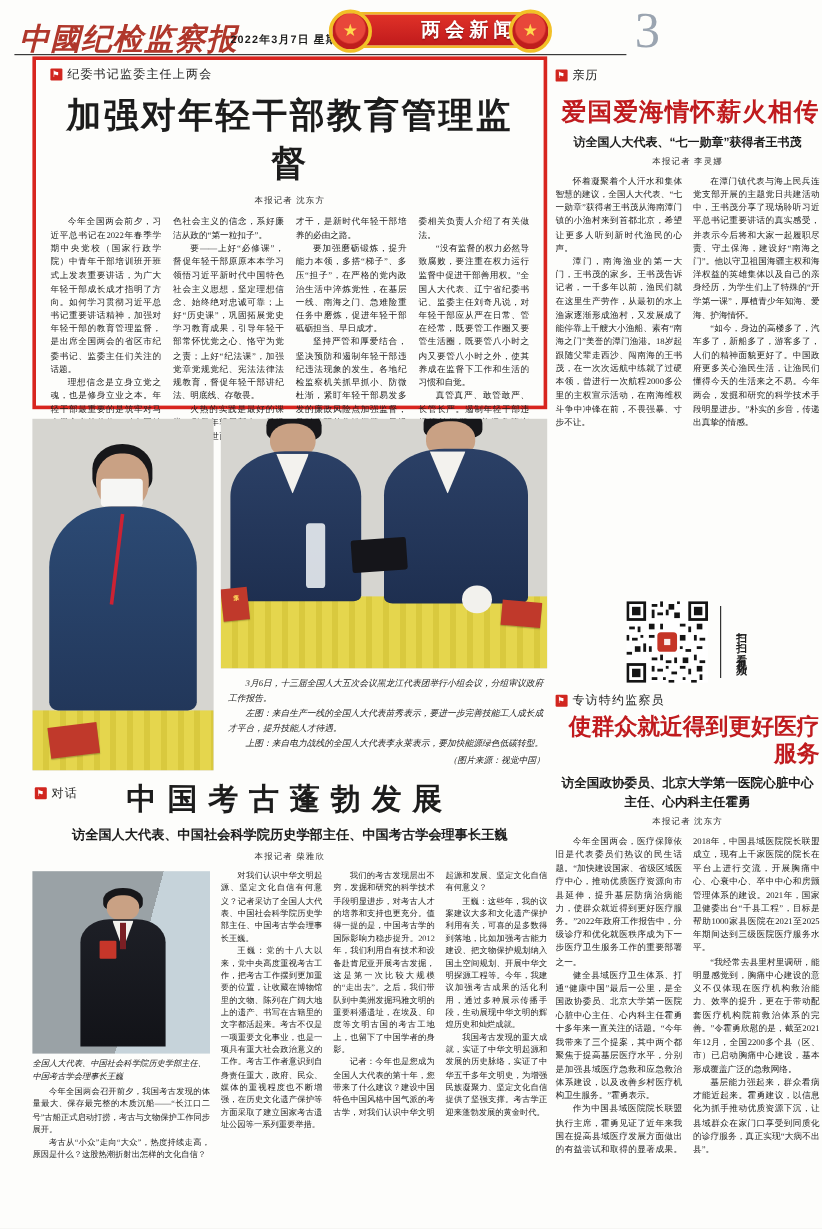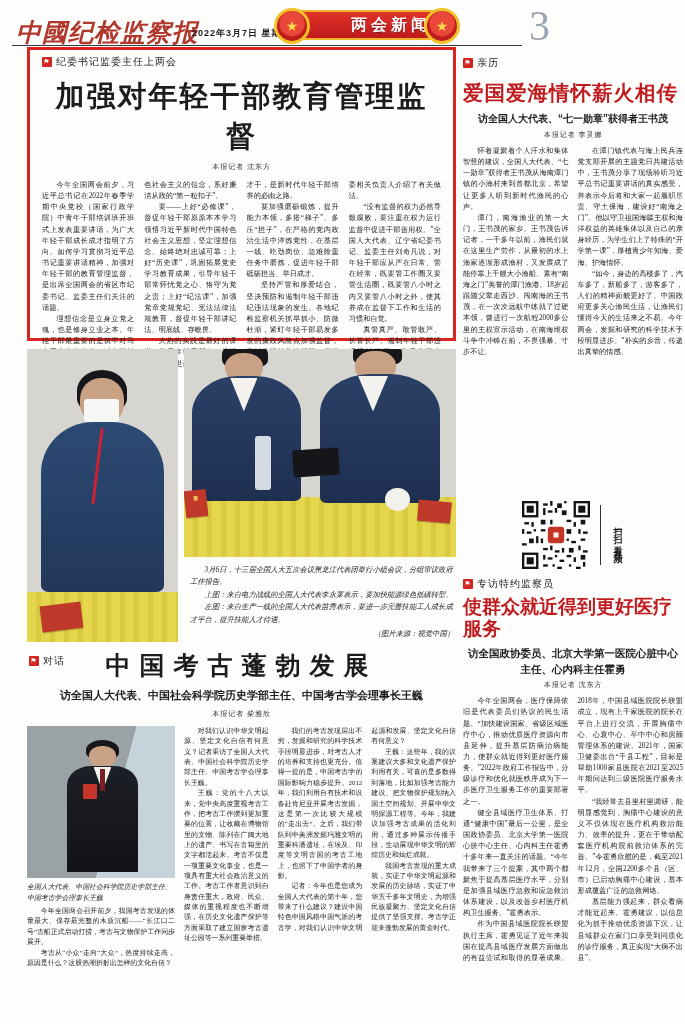--- a/index.html
+++ b/index.html
@@ -71,21 +71,21 @@
   .dialogbody { display:flex; gap:9px; height:266px; }
   .wcol { width:148px; flex:0 0 auto; display:flex; flex-direction:column; }
   .wang { height:152px; background:
       linear-gradient(105deg,#9aa2a6 0 58%, #c6d3da 58% 100%); position:relative; overflow:hidden; }
   .wangcap { font-style:italic; font-size:6.9px; line-height:1.6; margin:3px 0 3px; }
   .wparas { font-size:6.9px; line-height:1.5; text-align:justify; overflow:hidden; flex:1; }
   .dialogcols { flex:1; column-count:3; column-gap:9px; font-size:6.9px; line-height:1.5;
     text-align:justify; overflow:hidden; }
   
   .rightcol { position:absolute; left:463px; top:56px; width:220px; }
-  .red-h { text-align:left; color:#c01b1e; font-weight:bold; }
+  .red-h { text-align:right; color:#c01b1e; font-weight:bold; }
   .qinli-h { font-size:20.5px; letter-spacing:1px; margin:9px 0 5px; }
   .qinli-sub { text-align:center; font-size:10px; font-weight:bold;
     font-family:"Liberation Sans","DejaVu Sans",sans-serif; margin-bottom:4px; }
   .qinli-cols { column-count:2; column-gap:9px; height:347px; margin-top:6px; }
   .qrrow { height:84px; display:flex; align-items:center; justify-content:center; gap:10px; }
   .qr { width:68px; height:68px; }
   .vline { width:1px; height:60px; background:#333; }
   .qrcap { writing-mode:vertical-rl; font-size:9px; font-weight:bold; letter-spacing:4px; }
   .zf-h { font-size:19px; line-height:1.15; margin:5px 0 5px; }
   .zf-sub { text-align:center; font-size:10.5px; font-weight:bold; line-height:1.55;
@@ -119,21 +119,21 @@
         <span class="flagicon">⚑</span>
         <span>纪委书记监委主任上两会</span>
       </div>
       <div class="lead-h1">加强对年轻干部教育管理监督</div>
       <div class="byline lead-by">本报记者 沈东方</div>
       <div class="bodytext leadcols">
           <p class="para">今年全国两会前夕，习近平总书记在2022年春季学期中央党校（国家行政学院）中青年干部培训班开班式上发表重要讲话，为广大年轻干部成长成才指明了方向。如何学习贯彻习近平总书记重要讲话精神，加强对年轻干部的教育管理监督，是出席全国两会的省区市纪委书记、监委主任们关注的话题。</p>
           <p class="para">理想信念是立身立党之魂，也是修身立业之本。年轻干部最重要的是筑牢对马克思主义的信仰、对中国特色社会主义的信念，系好廉洁从政的“第一粒扣子”。</p>
           <p class="para">要——上好“必修课”，督促年轻干部原原本本学习领悟习近平新时代中国特色社会主义思想，坚定理想信念、始终绝对忠诚可靠；上好“历史课”，巩固拓展党史学习教育成果，引导年轻干部常怀忧党之心、恪守为党之责；上好“纪法课”，加强党章党规党纪、宪法法律法规教育，督促年轻干部讲纪法、明底线、存敬畏。</p>
           <p class="para">火热的实践是最好的课堂。引导年轻干部在一线经风雨、见世面、壮筋骨、长才干，是新时代年轻干部培养的必由之路。</p>
-          <p class="para">要加强磨砺锻炼，提升能力本领，多搭“梯子”、多压“担子”，在严格的党内政治生活中淬炼党性，在基层一线、吃劲岗位、急难险重任务中磨炼，促进年轻干部砥砺担当、早日成才。</p>
+          <p class="para">要加强磨砺锻炼，提升能力本领，多搭“梯子”、多压“担子”，在严格的党内政治生活中淬炼党性，在基层一线、南海之门、急难险重任务中磨炼，促进年轻干部砥砺担当、早日成才。</p>
           <p class="para">坚持严管和厚爱结合，坚决预防和遏制年轻干部违纪违法现象的发生。各地纪检监察机关抓早抓小、防微杜渐，紧盯年轻干部易发多发的廉政风险点加强监督，及时发现苗头性问题，早提醒、早纠正。四川省纪委监委相关负责人介绍了有关做法。</p>
           <p class="para">“没有监督的权力必然导致腐败，要注重在权力运行监督中促进干部善用权。”全国人大代表、辽宁省纪委书记、监委主任刘奇凡说，对年轻干部应从严在日常、管在经常，既要管工作圈又要管生活圈，既要管八小时之内又要管八小时之外，使其养成在监督下工作和生活的习惯和自觉。</p>
           <p class="para">真管真严、敢管敢严、长管长严。遏制年轻干部违纪违法问题，必须多管齐下、久久为功。全国人大代表们表示，要把教育管理监督贯穿年轻干部成长全过程，帮助他们扣好人生每一粒扣子。</p>
         </div>
     </div>
 
     <div class="photorow">
       <div class="ph ph-left">
         <div class="cloth" style="height:17%;"></div>
         <div class="hair" style="left:33%;top:7%;width:33%;height:14%;"></div>
@@ -158,22 +158,22 @@
           <div class="bottle" style="left:26%;top:42%;width:6%;height:26%;"></div>
           <div class="cup" style="left:74%;top:67%;width:9%;height:11%;"></div>
           <div class="card" style="left:0.5%;top:68%;width:8%;height:13%;transform:rotate(-6deg);">
             <span class="cardtxt">李永莱</span>
           </div>
           <div class="card" style="right:2%;top:73%;width:12%;height:10%;transform:rotate(5deg);"></div>
         </div>
         <div class="caphblock">
           <div>
               <p class="para">3月6日，十三届全国人大五次会议黑龙江代表团举行小组会议，分组审议政府工作报告。</p>
+              <p class="para">左图：来自生产一线的全国人大代表苗秀表示，要进一步完善技能工人成长成才平台，提升技能人才待遇。</p>
               <p class="para">上图：来自电力战线的全国人大代表李永莱表示，要加快能源绿色低碳转型。</p>
-              <p class="para">左图：来自生产一线的全国人大代表苗秀表示，要进一步完善技能工人成长成才平台，提升技能人才待遇。</p>
             </div>
           <div class="credit">（图片来源：视觉中国）</div>
         </div>
       </div>
     </div>
 
     <div class="dialog">
       <div class="kicker">
         <span class="flagicon">⚑</span>
         <span>对话</span>

